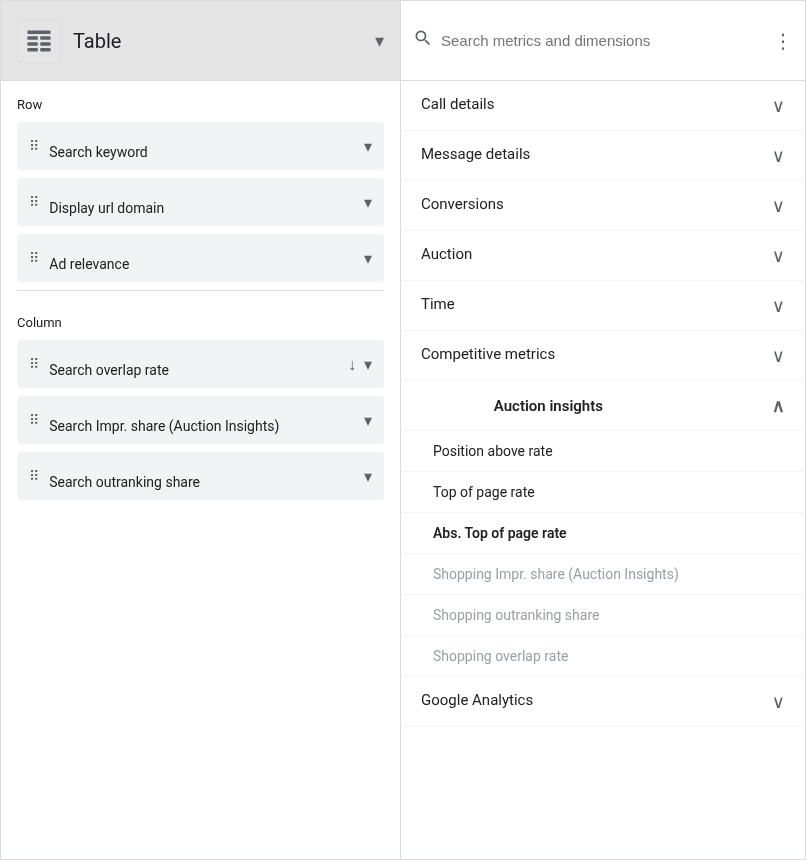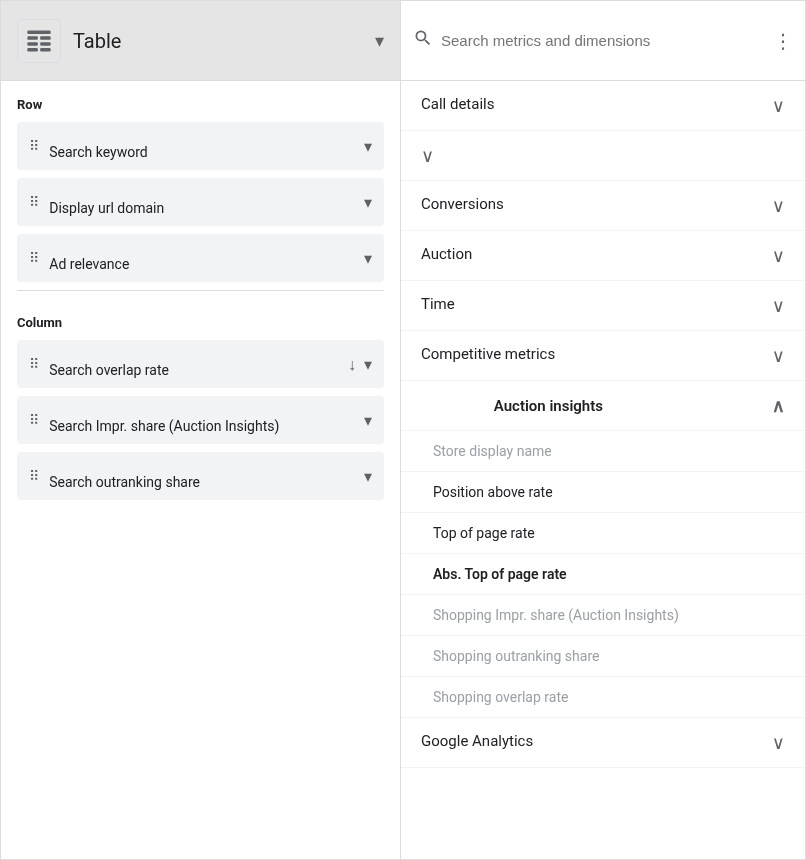--- a/index.html
+++ b/index.html
@@ -58,21 +58,21 @@
       color: #5f6368;
       font-size: 18px;
     }
     .left-body {
       padding: 0 16px;
       flex: 1;
       overflow-y: auto;
     }
     .section-label {
       font-size: 13px;
-      font-weight: 700;
+      font-weight: 400;
       color: #202124;
       padding: 16px 0 10px 0;
     }
     .drag-item {
       display: flex;
       align-items: center;
       background: #f1f3f4;
       border-radius: 4px;
       margin-bottom: 8px;
       padding: 10px 12px;
@@ -259,20 +259,21 @@
       <span class="more-icon">⋮</span>
     </div>
 
     <div class="right-body">
 
       <div class="category-row">
         <span class="category-label">Call details</span>
         <span class="category-chevron">∨</span>
       </div>
       <div class="category-row">
+        <span class="category-label">Message details</span>
         <span class="category-chevron">∨</span>
       </div>
       <div class="category-row">
         <span class="category-label">Conversions</span>
         <span class="category-chevron">∨</span>
       </div>
       <div class="category-row">
         <span class="category-label">Auction</span>
         <span class="category-chevron">∨</span>
       </div>
@@ -282,21 +283,20 @@
       </div>
       <div class="category-row">
         <span class="category-label">Competitive metrics</span>
         <span class="category-chevron">∨</span>
       </div>
 
       <div class="auction-section-label">
         <span>Auction insights</span>
         <span class="category-chevron">∧</span>
       </div>
-      <div class="sub-item disabled">Store display name</div>
       <div class="sub-item">Position above rate</div>
       <div class="sub-item">Top of page rate</div>
       <div class="sub-item bold">Abs. Top of page rate</div>
       <div class="sub-item disabled">Shopping Impr. share (Auction Insights)</div>
       <div class="sub-item disabled">Shopping outranking share</div>
       <div class="sub-item disabled">Shopping overlap rate</div>
 
       <div class="category-row">
         <span class="category-label">Google Analytics</span>
         <span class="category-chevron">∨</span>

